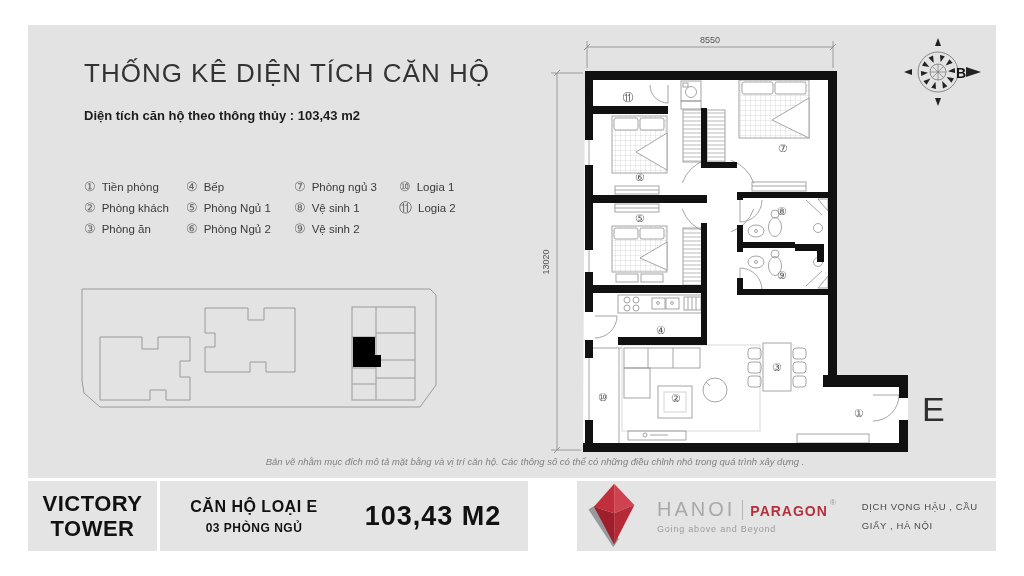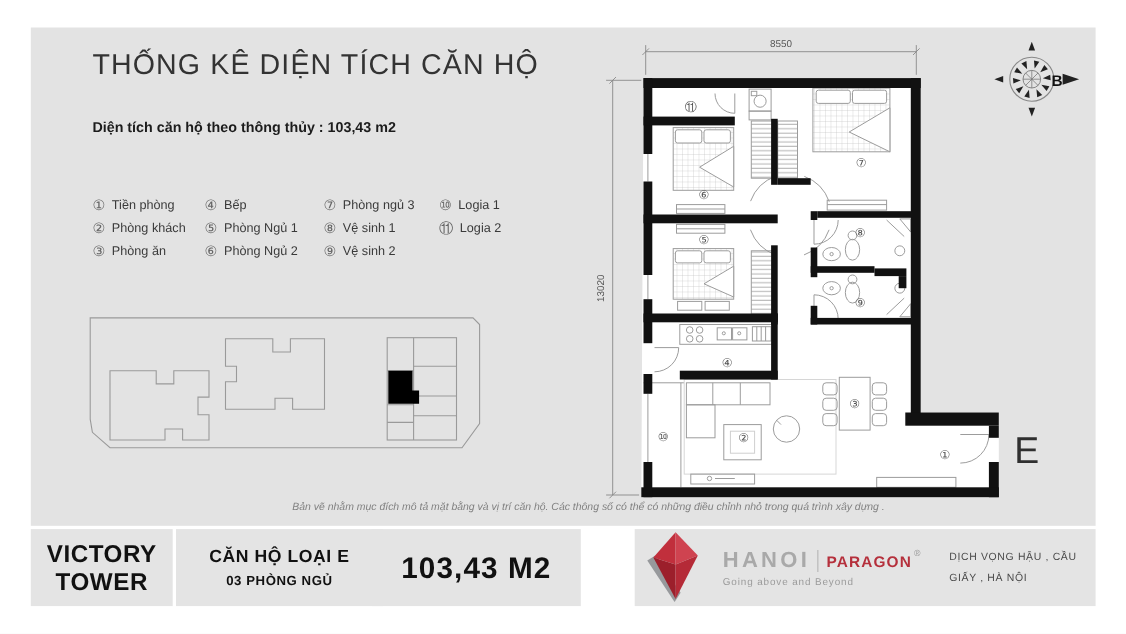--- a/index.html
+++ b/index.html
@@ -1,20 +1,20 @@
 <!DOCTYPE html>
 <html><head>
 <meta charset="utf-8">
 <style>
   * { margin:0; padding:0; box-sizing:border-box; }
   html,body { width:1024px; height:576px; background:#ffffff; font-family:"Liberation Sans", sans-serif; overflow:hidden; }
   .page { position:relative; width:1024px; height:576px; background:#ffffff; }
   .panel { position:absolute; left:28px; top:25px; width:968px; height:453px; background:#e3e3e3; }
 
-  .title { position:absolute; left:84px; top:43px; font-size:26px; font-weight:400; letter-spacing:1px; color:#333; }
+  .title { position:absolute; left:84px; top:58px; font-size:26px; font-weight:400; letter-spacing:1px; color:#333; }
   .subtitle { position:absolute; left:84px; top:108px; font-size:13px; font-weight:bold; color:#1c1c1c; }
 
   .legend { position:absolute; left:84px; top:176px; }
   .legend-col { position:absolute; top:0; }
   .legend-item { display:flex; align-items:center; height:21px; white-space:nowrap; }
   .legend-num { font-size:13px; color:#666; margin-right:6px; }
   .legend-label { font-size:11.5px; color:#3a3a3a; }
 
   .keyplan { position:absolute; left:78px; top:283px; }
   .plan { position:absolute; left:540px; top:28px; }
@@ -26,21 +26,21 @@
   .fc3 { left:338px; width:190px; }
   .fc4 { left:577px; width:419px; justify-content:flex-start; padding-left:8px; }
   .project-name { font-size:22px; font-weight:bold; color:#111; text-align:center; line-height:1.15; letter-spacing:0.5px; }
   .unit-type { font-size:16px; font-weight:bold; color:#111; letter-spacing:0.5px; }
   .unit-beds { font-size:12px; font-weight:bold; color:#111; margin-top:5px; letter-spacing:0.5px; }
   .unit-area { font-size:27px; font-weight:bold; color:#111; letter-spacing:1px; }
 
   .brand { display:flex; align-items:center; }
   .brand-text { margin-left:10px; }
   .brand-line1 { display:flex; align-items:baseline; }
-  .brand-hanoi { font-size:20px; color:#a9a9a9; letter-spacing:3px; font-weight:700; }
+  .brand-hanoi { font-size:20px; color:#a9a9a9; letter-spacing:3px; font-weight:400; }
   .brand-sep { width:1px; height:20px; background:#b5b5b5; margin:0 7px; align-self:center; }
   .brand-paragon { font-size:14px; color:#b5303c; font-weight:bold; letter-spacing:1px; }
   .brand-reg { font-size:8px; color:#999; margin-left:2px; align-self:flex-start; }
   .brand-tagline { font-size:9px; color:#9b9b9b; letter-spacing:0.8px; margin-top:3px; }
   .address { margin-left:26px; font-size:9.5px; color:#4a4a4a; letter-spacing:0.6px; line-height:2; }
 </style>
 </head>
 <body>
 
 <div class="page">

